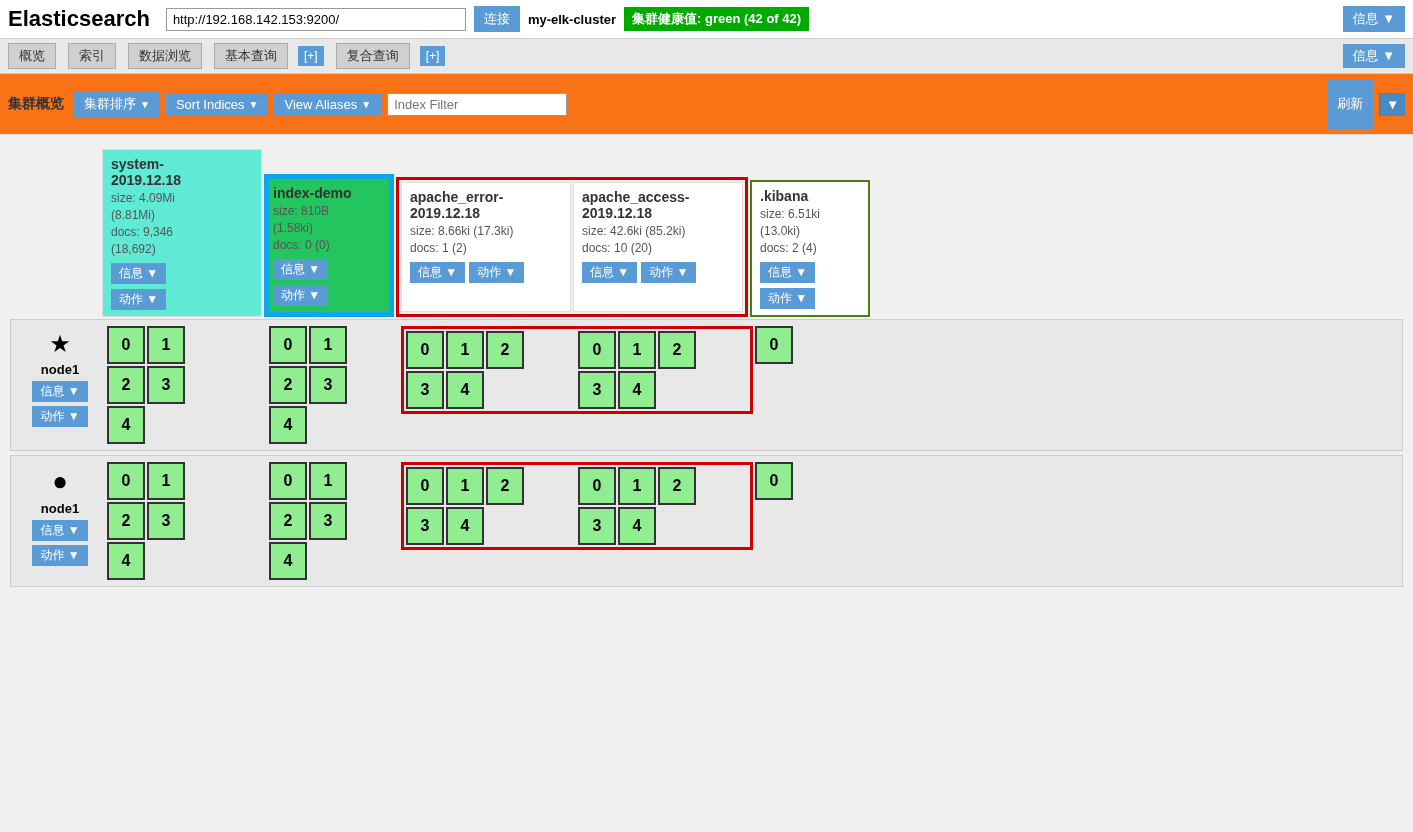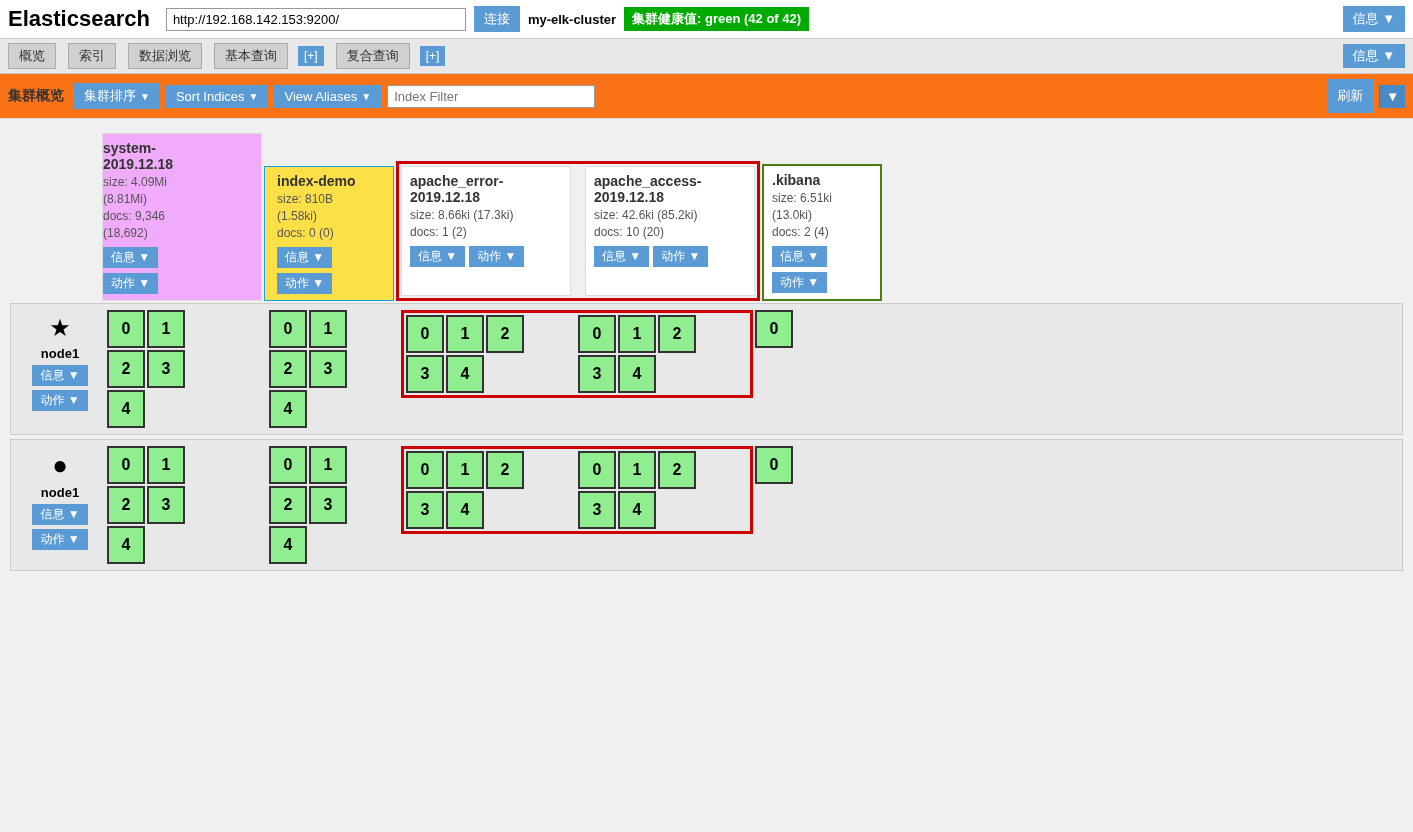--- a/index.html
+++ b/index.html
@@ -114,29 +114,29 @@
       font-size: 13px;
       display: flex;
       align-items: center;
       gap: 4px;
     }
     .dropdown-btn .arrow { font-size: 10px; }
     .index-filter-input {
       border: 1px solid #999;
       padding: 3px 6px;
       font-size: 13px;
-      width: 208px;
+      width: 180px;
       color: #999;
     }
     .refresh-btn {
       margin-left: auto;
       background: #5b9bd5;
       color: #fff;
       border: none;
-      padding: 8px 10px;
+      padding: 16px 10px;
       cursor: pointer;
       font-size: 13px;
     }
     .refresh-arrow-btn {
       background: #4a8ac4;
       color: #fff;
       border: none;
       border-left: 1px solid #3a7ab4;
       padding: 4px 6px;
       cursor: pointer;
@@ -294,48 +294,48 @@
   <button class="refresh-arrow-btn">▼</button>
 </div>
 
 <div class="main-content">
   <div class="full-layout">
 
     <div class="header-row" style="display:flex; align-items:flex-end; gap:2px; margin-bottom:2px;">
 
       <div style="min-width:90px; width:90px;"></div>
 
-      <div class="index-header" style="min-width:160px; width:160px; background:#f0abfc; border:1px solid #ddd; padding:6px 0;">
+      <div class="index-header" style="min-width:160px; width:160px; background:#5eead4; border:1px solid #ddd; padding:6px 8px;">
         <div class="index-name" style="font-weight:bold; font-size:14px;">system-<br>2019.12.18</div>
         <div class="index-meta">size: 4.09Mi</div>
         <div class="index-meta">(8.81Mi)</div>
         <div class="index-meta">docs: 9,346</div>
         <div class="index-meta">(18,692)</div>
         <div class="index-actions" style="display:flex; gap:4px; margin-top:4px;">
           <button class="info-btn">信息 ▼</button>
         </div>
         <div style="margin-top:2px;">
           <button class="action-btn">动作 ▼</button>
         </div>
       </div>
 
-      <div class="index-header" style="min-width:130px; width:130px; background:#fde047; border:1px solid #0ea5e9; padding:6px 12px;">
+      <div class="index-header" style="min-width:130px; width:130px; background:#22c55e; border:5px solid #0ea5e9; padding:6px 4px;">
         <div class="index-name" style="font-weight:bold; font-size:14px;">index-demo</div>
         <div class="index-meta">size: 810B</div>
         <div class="index-meta">(1.58ki)</div>
         <div class="index-meta">docs: 0 (0)</div>
         <div class="index-actions" style="display:flex; gap:4px; margin-top:4px;">
           <button class="info-btn">信息 ▼</button>
         </div>
         <div style="margin-top:2px;">
           <button class="action-btn">动作 ▼</button>
         </div>
       </div>
 
-      <div style="border:3px solid #cc0000; padding:2px; display:flex; gap:14px;align-items:flex-end;">
+      <div style="border:3px solid #cc0000; padding:2px; display:flex; gap:2px;align-items:flex-end;">
 
         <div class="index-header" style="min-width:170px; width:170px; background:#fff; border:1px solid #ddd; padding:6px 8px;">
           <div class="index-name" style="font-weight:bold; font-size:14px;">apache_error-<br>2019.12.18</div>
           <div class="index-meta">size: 8.66ki (17.3ki)</div>
           <div class="index-meta">docs: 1 (2)</div>
           <div class="index-actions" style="display:flex; gap:4px; margin-top:4px;">
             <button class="info-btn">信息 ▼</button>
             <button class="action-btn">动作 ▼</button>
           </div>
         </div>

